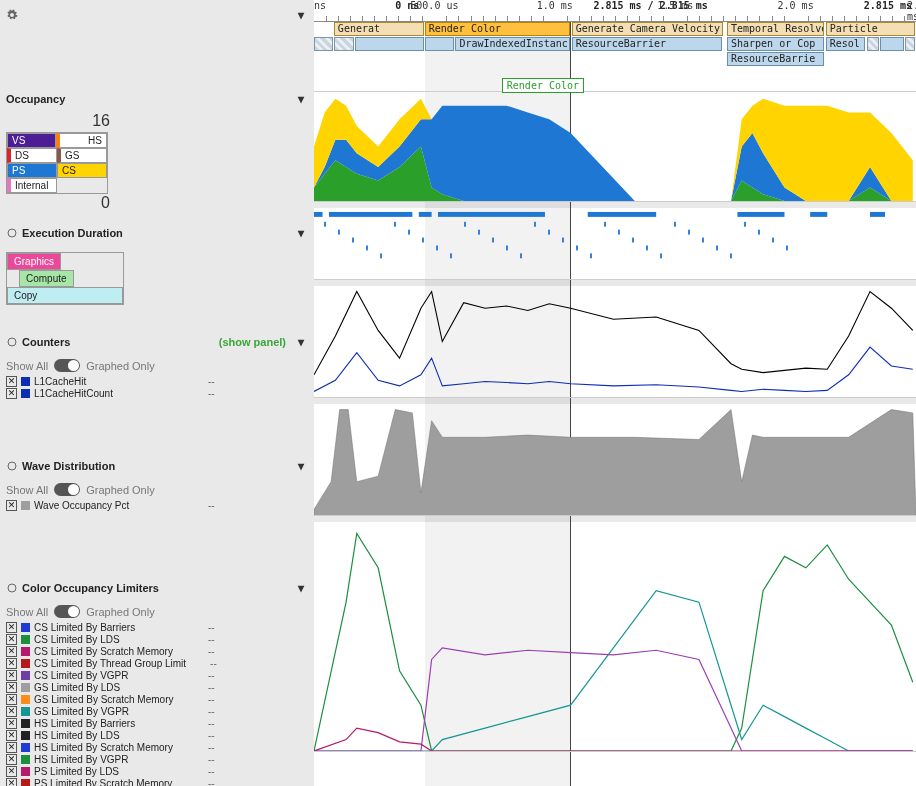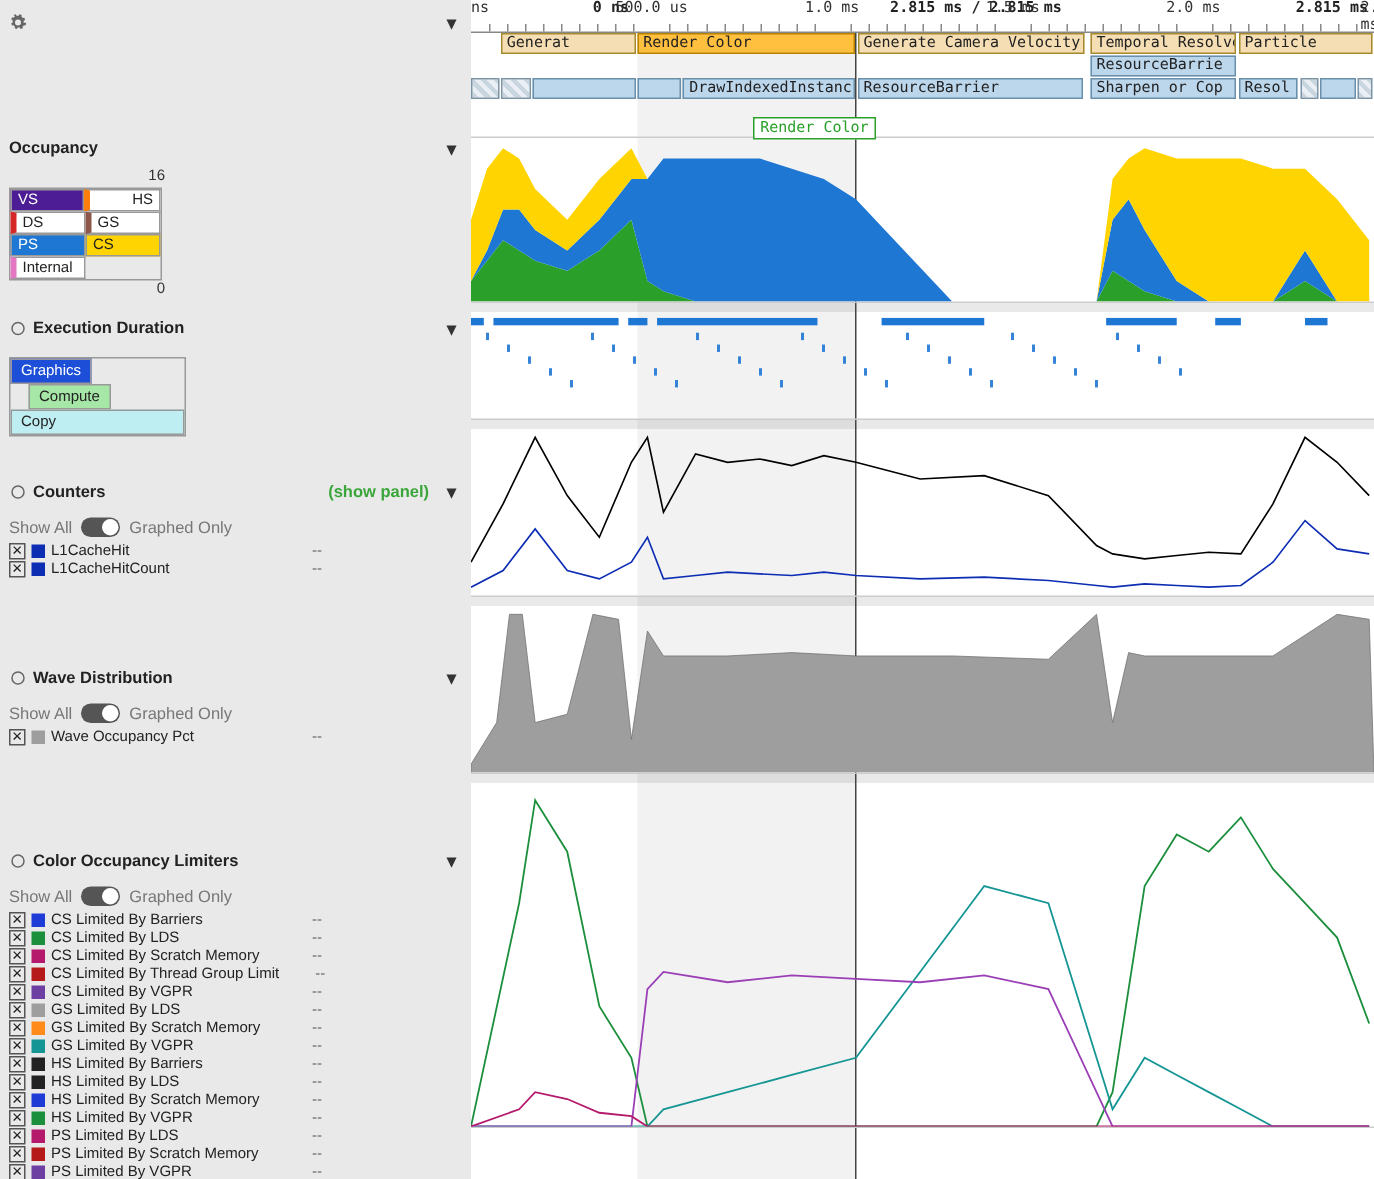--- a/index.html
+++ b/index.html
@@ -48,21 +48,21 @@
   .section-head .link {
     color: #3aa63a; font-weight: 600; 
     padding-right: 8px;
     text-align: right;
   }
   .chev { width: 14px; text-align: center; font-size: 12px; color: #333; }
   .gap-top { height: 26px; }
 
   .axis-numbers {
     display: flex; justify-content: space-between;
-    font-size: 10px; color: #333; padding: 0 6px 2px 6px;
+    font-size: 16px; color: #333; padding: 0 6px 2px 6px;
   }
   .shader-legend {
     width: 102px;
     font-size: 10px;
     border: 1px solid #999;
   }
   .shader-legend .row { display: flex; }
   .shader-legend .cell {
     flex: 1;
     padding: 1px 4px;
@@ -80,21 +80,21 @@
   .exec-legend {
     display: flex; flex-wrap: wrap;
     width: 118px; font-size: 10px;
     border: 1px solid #999;
     margin-top: 6px;
   }
   .exec-legend .ecell {
     padding: 2px 6px;
     border: 1px solid #999;
   }
-  .ecell.graphics { background:#1d4ed8; color:#fff; }
+  .ecell.graphics { background:#ec4899; color:#fff; }
   .ecell.compute  { background:#a6e6a6;margin-left:12px; }
   .ecell.copy     { background:#bfeef2; width: 100%; }
 
   .show-all {
     display: flex; align-items: center; gap: 6px;
     color: #777; font-size: 11px;
     padding: 4px 0 4px 0;
   }
   .toggle {
     width: 26px; height: 13px; border-radius: 7px;
@@ -480,35 +480,35 @@
     <div class="cursor-line" id="cursor" style="left: 42.6%;"></div>
 
     <div class="events" id="events">
       <div class="ev-row" id="evr1">
           <div class="ev " style="left: 3.3%; width: 14.9%;">Generat</div>
           <div class="ev gold" style="left: 18.4%; width: 24.2%;">Render Color</div>
           <div class="ev " style="left: 42.8%; width: 25.2%;">Generate Camera Velocity</div>
           <div class="ev " style="left: 68.6%; width: 16.1%;">Temporal Resolve</div>
           <div class="ev " style="left: 85%; width: 14.9%;">Particle</div>
         </div>
-      <div class="ev-row" id="evr3">
-          <div class="ev blue" style="left: 68.6%; width: 16.1%;">ResourceBarrie</div>
-        </div>
       <div class="ev-row" id="evr2">
           <div class="ev hatch" style="left: 0%; width: 3.1%;"></div>
           <div class="ev hatch" style="left: 3.3%; width: 3.3%;"></div>
           <div class="ev blue" style="left: 6.8%; width: 11.4%;"></div>
           <div class="ev blue" style="left: 18.4%; width: 4.9%;"></div>
           <div class="ev blue" style="left: 23.5%; width: 19%;">DrawIndexedInstanc</div>
           <div class="ev blue" style="left: 42.8%; width: 25%;">ResourceBarrier</div>
           <div class="ev blue" style="left: 68.6%; width: 16.1%;">Sharpen or Cop</div>
           <div class="ev blue" style="left: 85%; width: 6.6%;">Resol</div>
           <div class="ev hatch" style="left: 91.8%; width: 2.1%;"></div>
           <div class="ev blue" style="left: 94.1%; width: 3.9%;"></div>
           <div class="ev hatch" style="left: 98.2%; width: 1.6%;"></div>
+        </div>
+      <div class="ev-row" id="evr3">
+          <div class="ev blue" style="left: 68.6%; width: 16.1%;">ResourceBarrie</div>
         </div>
       <div class="tooltip" id="tooltip" style="left: 31.2%; top: 56px;">Render Color</div>
     </div>
 
     <div class="lane" style="height:110px" id="lane-occ">
         <svg viewBox="0 0 602 110" preserveAspectRatio="none">
           <polyline points="0,96.25 10.69271758436945,82.5 21.3854351687389,68.75 32.07815275310835,75.625 42.7708703374778,82.5 64.1563055062167,89.375 85.5417406749556,75.625 106.9271758436945,55 117.61989342806395,96.25 128.3126110124334,103.125 149.6980461811723,110 171.0834813499112,110 192.46891651865008,110 213.854351687389,110 235.2397868561279,110 256.6252220248668,110 320.7815275310835,110 384.93783303730015,110 417.01598579040854,110 427.708703374778,89.375 438.4014209591474,96.25 449.0941385435169,103.125 470.4795737122558,110 491.86500888099465,110 513.2504440497336,110 534.6358792184725,110 556.0213143872114,96.25 577.4067495559503,110 598.7921847246892,110 598.7921847246892,110 577.4067495559503,110 556.0213143872114,110 534.6358792184725,110 513.2504440497336,110 491.86500888099465,110 470.4795737122558,110 449.0941385435169,110 438.4014209591474,110 427.708703374778,110 417.01598579040854,110 384.93783303730015,110 320.7815275310835,110 256.6252220248668,110 235.2397868561279,110 213.854351687389,110 192.46891651865008,110 171.0834813499112,110 149.6980461811723,110 128.3126110124334,110 117.61989342806395,110 106.9271758436945,110 85.5417406749556,110 64.1563055062167,110 42.7708703374778,110 32.07815275310835,110 21.3854351687389,110 10.69271758436945,110 0,110" fill="#2aa02a" stroke="none" stroke-width="1"></polyline>
           <polyline points="0,96.25 10.69271758436945,75.625 21.3854351687389,48.125 32.07815275310835,48.125 42.7708703374778,61.875 64.1563055062167,75.625 85.5417406749556,55 106.9271758436945,27.5 117.61989342806395,27.5 128.3126110124334,13.75 149.6980461811723,13.75 171.0834813499112,13.75 192.46891651865008,13.75 213.854351687389,20.625 235.2397868561279,27.5 256.6252220248668,41.25 320.7815275310835,110 384.93783303730015,110 417.01598579040854,110 427.708703374778,55 438.4014209591474,41.25 449.0941385435169,61.875 470.4795737122558,96.25 491.86500888099465,110 513.2504440497336,110 534.6358792184725,110 556.0213143872114,75.625 577.4067495559503,110 598.7921847246892,110 598.7921847246892,110 577.4067495559503,110 556.0213143872114,96.25 534.6358792184725,110 513.2504440497336,110 491.86500888099465,110 470.4795737122558,110 449.0941385435169,103.125 438.4014209591474,96.25 427.708703374778,89.375 417.01598579040854,110 384.93783303730015,110 320.7815275310835,110 256.6252220248668,110 235.2397868561279,110 213.854351687389,110 192.46891651865008,110 171.0834813499112,110 149.6980461811723,110 128.3126110124334,103.125 117.61989342806395,96.25 106.9271758436945,55 85.5417406749556,75.625 64.1563055062167,89.375 42.7708703374778,82.5 32.07815275310835,75.625 21.3854351687389,68.75 10.69271758436945,82.5 0,96.25" fill="#1f77d4" stroke="none" stroke-width="1"></polyline>
           <polyline points="0,55 10.69271758436945,20.625 21.3854351687389,6.875 32.07815275310835,13.75 42.7708703374778,34.375 64.1563055062167,55 85.5417406749556,27.5 106.9271758436945,6.875 117.61989342806395,27.5 128.3126110124334,13.75 149.6980461811723,13.75 171.0834813499112,13.75 192.46891651865008,13.75 213.854351687389,20.625 235.2397868561279,27.5 256.6252220248668,41.25 320.7815275310835,110 384.93783303730015,110 417.01598579040854,110 427.708703374778,27.5 438.4014209591474,13.75 449.0941385435169,6.875 470.4795737122558,13.75 491.86500888099465,13.75 513.2504440497336,13.75 534.6358792184725,20.625 556.0213143872114,20.625 577.4067495559503,41.25 598.7921847246892,68.75 598.7921847246892,110 577.4067495559503,110 556.0213143872114,75.625 534.6358792184725,110 513.2504440497336,110 491.86500888099465,110 470.4795737122558,96.25 449.0941385435169,61.875 438.4014209591474,41.25 427.708703374778,55 417.01598579040854,110 384.93783303730015,110 320.7815275310835,110 256.6252220248668,41.25 235.2397868561279,27.5 213.854351687389,20.625 192.46891651865008,13.75 171.0834813499112,13.75 149.6980461811723,13.75 128.3126110124334,13.75 117.61989342806395,27.5 106.9271758436945,27.5 85.5417406749556,55 64.1563055062167,75.625 42.7708703374778,61.875 32.07815275310835,48.125 21.3854351687389,48.125 10.69271758436945,75.625 0,96.25" fill="#ffd400" stroke="none" stroke-width="1"></polyline>
         </svg>

